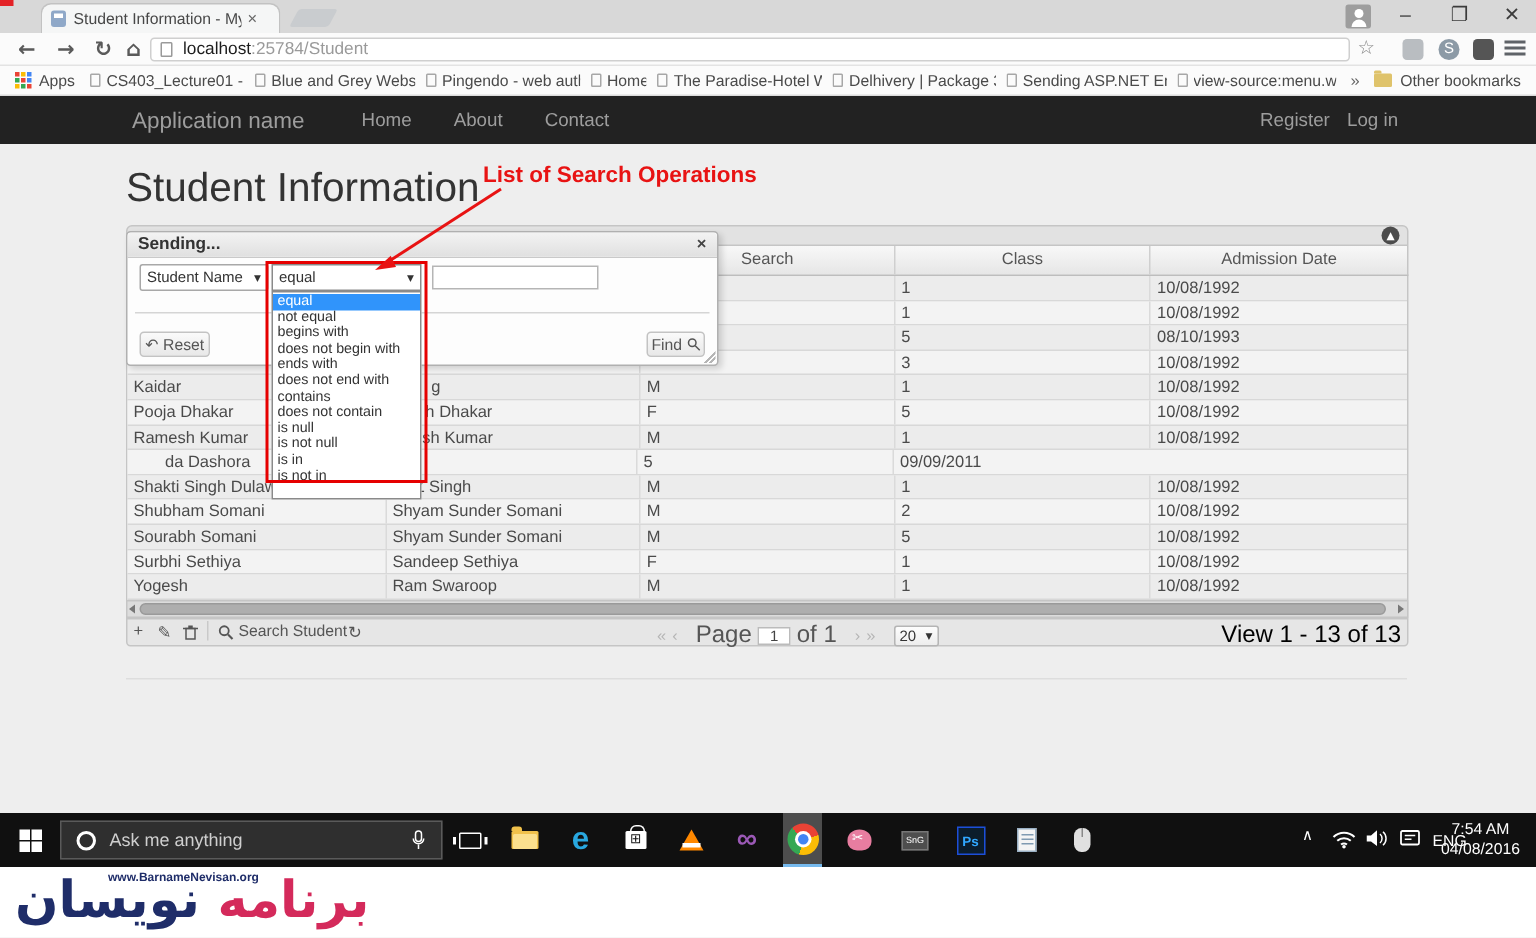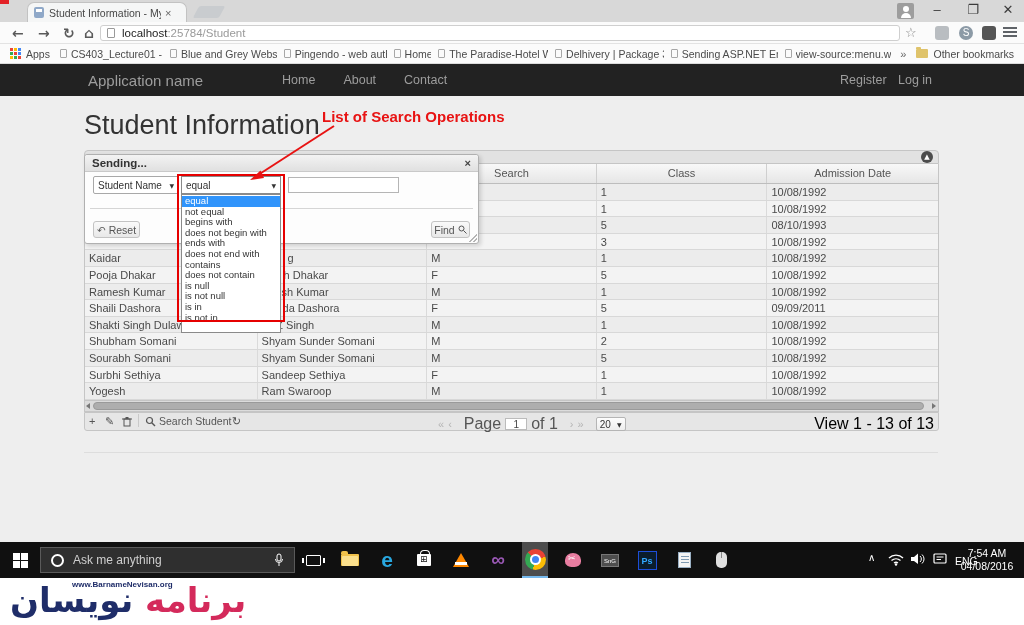--- a/index.html
+++ b/index.html
@@ -36,21 +36,21 @@
   .appsgrid { display:inline-grid; grid-template-columns:3px 3px 3px; grid-gap:1px; margin:0 5px 0 10px; }
   .appsgrid i { width:3px; height:3px; }
   .bm { display:flex; align-items:center; margin-right:7px; white-space:nowrap; overflow:hidden; }
   .bm .pg { width:7px; height:9px; border:1px solid #a7a7a7; border-radius:1px; margin-right:4px; flex:none; }
   .bm span.lbl { overflow:hidden; white-space:nowrap; display:inline-block; }
   .chev-more { color:#666; font-size:11px; margin:0 10px 0 2px; }
   .folder-ico { width:12px; height:9px; background:#dfc36b; border-radius:1px; position:relative; margin-right:5px; }
   .folder-ico:before { content:""; position:absolute; left:0; top:-2px; width:5px; height:2px; background:#dfc36b; border-radius:1px 1px 0 0; }
 
   
-  .navbar { left:0; top:64px; width:1024px; height:32px; background:#222222; display:flex; align-items:center;gap:41px; }
+  .navbar { left:0; top:64px; width:1024px; height:32px; background:#222222; display:flex; align-items:center; }
   .brand { margin-left:88px; font-size:15px; color:#9d9d9d; }
   .navlink { margin-left:28px; font-size:12.5px; color:#9d9d9d; text-decoration:none; }
   .navlink:first-of-type { margin-left:38px; }
   .nav-right { position:absolute; font-size:12.5px; color:#9d9d9d; top:9px; }
   .heading { left:84px; top:110px; font-size:27px; color:#333; }
   .annotation { left:322px; top:108px; font-size:15px; font-weight:600; color:#e81313; }
   .footer-hr { left:84px; top:452px; width:854px; border-top:1px solid #ddd; }
   .footer-txt { left:84px; top:462px; font-size:12.5px; color:#8a8a8a; }
 
   
@@ -308,21 +308,20 @@
         <div class="gcell c4">10/08/1992</div>
       </div>
       <div class="grow">
         <div class="gcell c0">Ramesh Kumar</div>
         <div class="gcell c1">sh Kumar</div>
         <div class="gcell c2">M</div>
         <div class="gcell c3">1</div>
         <div class="gcell c4">10/08/1992</div>
       </div>
       <div class="grow">
-        <div class="gcell c0">Shaili Dashora</div>
         <div class="gcell c1">da Dashora</div>
         <div class="gcell c2">F</div>
         <div class="gcell c3">5</div>
         <div class="gcell c4">09/09/2011</div>
       </div>
       <div class="grow">
         <div class="gcell c0">Shakti Singh Dulawat</div>
         <div class="gcell c1">XYZ Singh</div>
         <div class="gcell c2">M</div>
         <div class="gcell c3">1</div>

